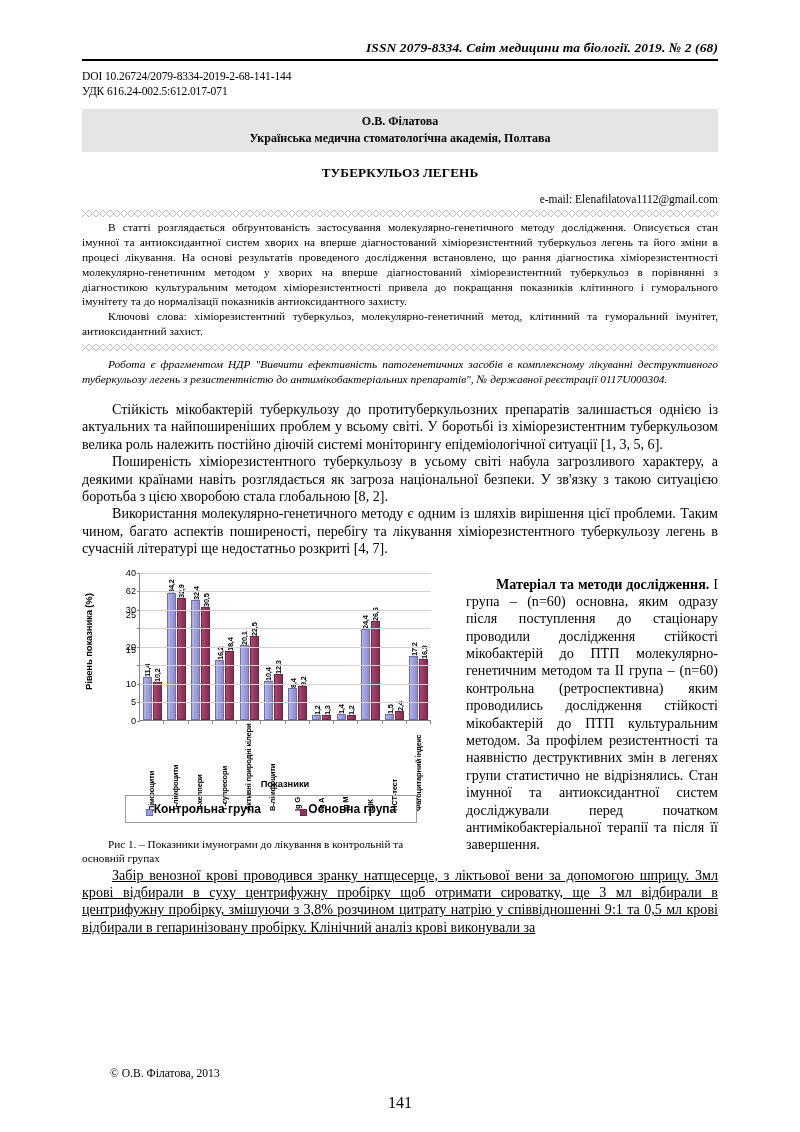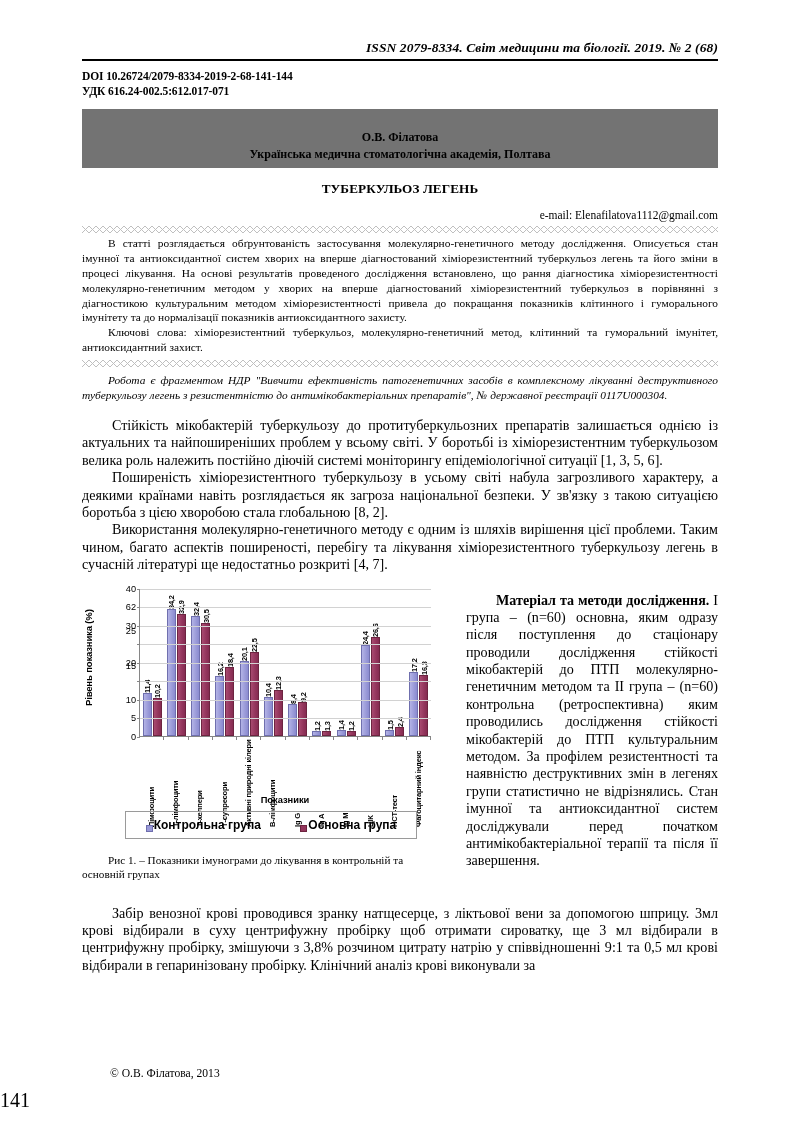--- a/index.html
+++ b/index.html
@@ -29,34 +29,34 @@
     letter-spacing: 0.1px;
     padding-bottom: 3px;
   }
   .runhead-rule {
     border-top: 2.2px solid #000;
     margin-bottom: 8px;
   }
 
   
   .ids {
-    font-weight: bold;
+    font-weight: normal;
     font-size: 11.5px;
     line-height: 1.32;
     letter-spacing: -0.1px;
   }
 
   
   .author-band {
-    background: #737373;
+    background: #e5e5e5;
     text-align: center;
     font-weight: bold;
     font-size: 12px;
     line-height: 1.42;
-    padding: 20px 0 5px 0;
+    padding: 4px 0 5px 0;
     margin-top: 10px;
   }
 
   
   .title {
     text-align: center;
     font-weight: bold;
     font-size: 13.2px;
     line-height: 1.28;
     margin-top: 13px;
@@ -294,36 +294,37 @@
     margin-top: 8px;
     width: 352px;
   }
 
   
   .bottom-p {
     font-size: 14.1px;
     line-height: 1.235;
     text-align: justify;
     text-indent: 30px;
-    margin-top: 23px;
+    margin-top: 1px;
+    text-decoration: underline;
   }
 
   
   .copyright {
     position: absolute;
     left: 110px;
     bottom: 52px;
     font-size: 11.6px;
   }
   .pagenum {
     position: absolute;
     left: 0; right: 0;
     bottom: 20px;
-    text-align: left;
-    font-size: 20px;
+    text-align: center;
+    font-size: 16px;
   }
 </style>
 </head>
 <body>
 
 <div class="page">
 
   <div class="runhead">ISSN 2079-8334. Світ медицини та біології. 2019. № 2 (68)</div>
   <div class="runhead-rule"></div>
 

